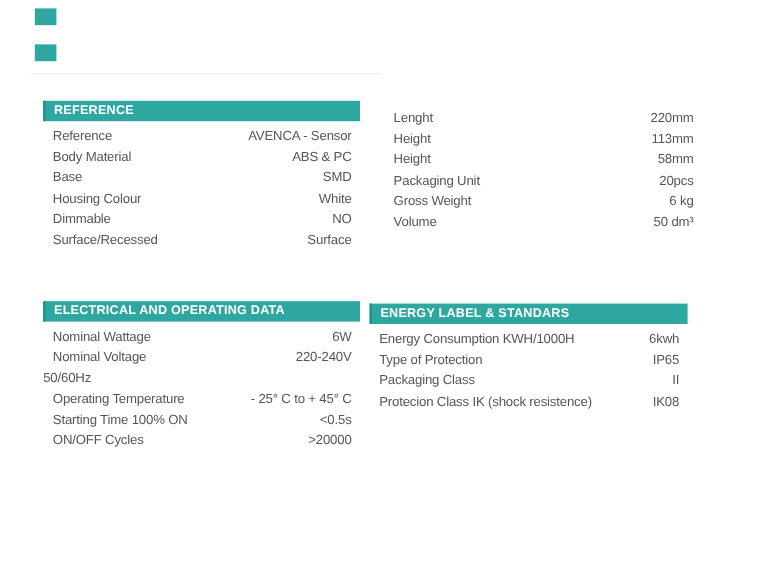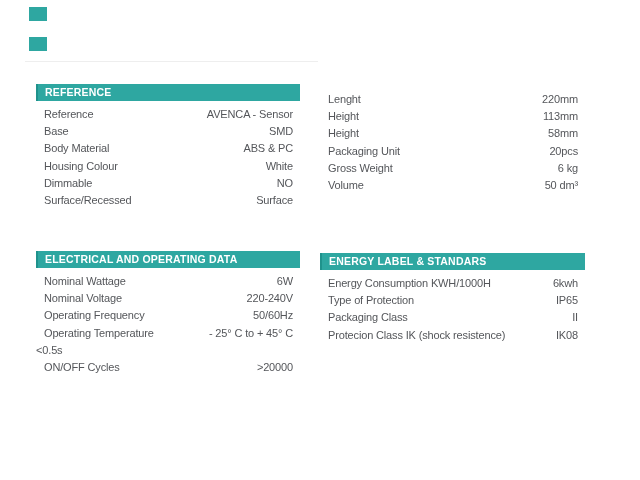--- a/index.html
+++ b/index.html
@@ -28,21 +28,21 @@
     width: 293px;
     height: 1px;
     background: #eeeeee;
   }
   .section {
     position: absolute;
   }
   #section-reference  { left: 36px;  top: 84px;  width: 264px; }
   #section-dimension  { left: 320px; top: 86px;  width: 265px; }
   #section-electrical { left: 36px;  top: 251px; width: 264px; }
-  #section-energy     { left: 320px; top: 253px; width: 265px; }
+  #section-energy     { left: 308px; top: 253px; width: 265px; }
   .section-header {
     height: 17px;
     line-height: 17px;
     background: #2EA7A1;
     border-left: 2px solid #1F928C;
     color: #ffffff;
     font-size: 10.5px;
     font-weight: 700;
     letter-spacing: 0.2px;
     padding-left: 7px;
@@ -80,26 +80,26 @@
 <div class="top-divider"></div>
 
 <div id="section-reference" class="section">
   <div class="section-header">REFERENCE</div>
   <div class="rows">
       <div class="row">
         <span class="lbl">Reference</span>
         <span class="val">AVENCA - Sensor</span>
       </div>
       <div class="row">
+        <span class="lbl">Body Material</span>
+        <span class="val">ABS &amp; PC</span>
+      </div>
+      <div class="row">
         <span class="lbl">Base</span>
         <span class="val">SMD</span>
-      </div>
-      <div class="row">
-        <span class="lbl">Body Material</span>
-        <span class="val">ABS &amp; PC</span>
       </div>
       <div class="row">
         <span class="lbl">Housing Colour</span>
         <span class="val">White</span>
       </div>
       <div class="row">
         <span class="lbl">Dimmable</span>
         <span class="val">NO</span>
       </div>
       <div class="row">
@@ -143,28 +143,28 @@
   <div class="rows">
       <div class="row">
         <span class="lbl">Nominal Wattage</span>
         <span class="val">6W</span>
       </div>
       <div class="row">
         <span class="lbl">Nominal Voltage</span>
         <span class="val">220-240V</span>
       </div>
       <div class="row">
-        <span class="lbl">Operating Frequency</span>
         <span class="val">50/60Hz</span>
       </div>
       <div class="row">
         <span class="lbl">Operating Temperature</span>
         <span class="val">- 25° C to + 45° C</span>
       </div>
       <div class="row">
+        <span class="lbl">Starting Time 100% ON</span>
         <span class="val">&lt;0.5s</span>
       </div>
       <div class="row">
         <span class="lbl">ON/OFF Cycles</span>
         <span class="val">&gt;20000</span>
       </div>
     </div>
 </div>
 
 <div id="section-energy" class="section">

